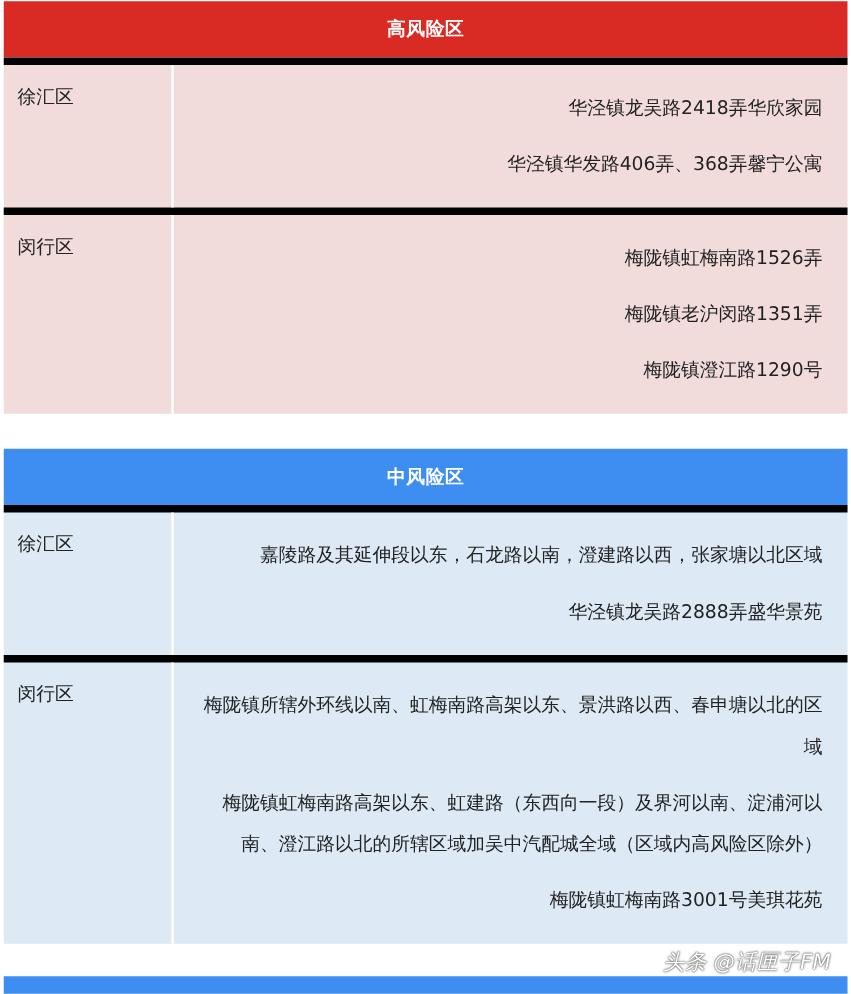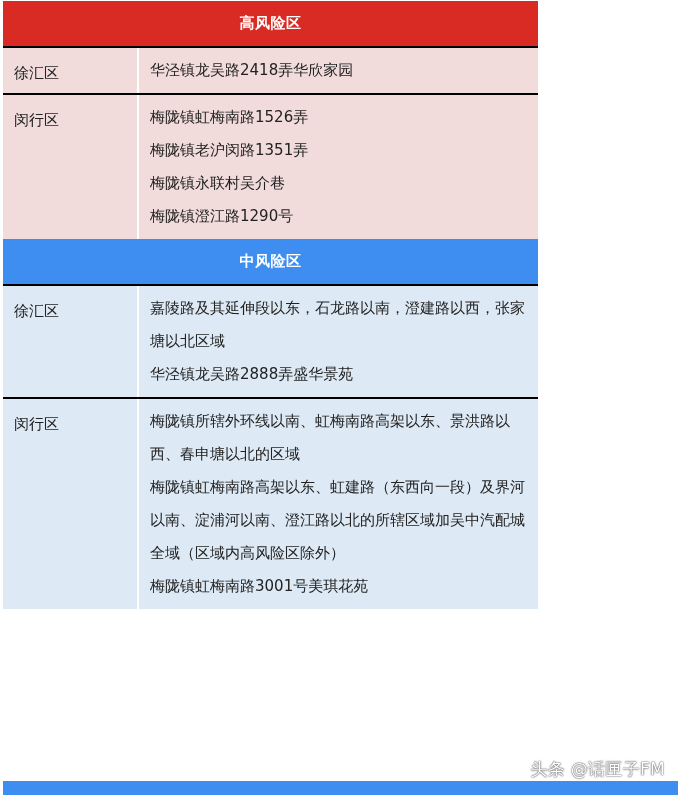--- a/index.html
+++ b/index.html
@@ -12,98 +12,100 @@
       height: 795px;
       overflow: hidden;
       position: relative;
       font-family: "DejaVu Sans", "Liberation Sans", sans-serif;
       color: #222222;
     }
     .table {
       position: absolute;
       left: 3px;
       top: 1px;
-      width: 535px;
+      width: 675px;
     }
     .section-header {
       height: 45px;
       display: flex;
       align-items: center;
       justify-content: center;
       color: #ffffff;
       font-weight: bold;
       font-size: 15px;
       letter-spacing: 0.5px;
     }
     .section-header.high { background: #d92a24; }
-    .section-header.mid { background: #3d8ef0; }
+    .section-header.mid { background: #3d8ef0; margin-top: 28px; }
     .row {
       display: flex;
-      border-top: 2px solid #000000;
+      border-top: 6px solid #000000;
     }
     .row.high { background: #f1dcdb; }
     .row.mid { background: #dde9f5; }
     .district {
       width: 134px;
       padding: 15px 0 0 11px;
       font-size: 15px;
       line-height: 20px;
       border-right: 2px solid #ffffff;
       box-sizing: border-box;
       flex: 0 0 136px;
     }
     .addresses {
       flex: 1;
       padding: 6px 8px 6px 11px;
     }
     .addr {
       font-size: 15px;
       line-height: 33px;
-      margin: 0;
+      margin: 12px;
+      text-align: right;
     }
     .footer-bar {
       position: absolute;
       left: 3px;
       top: 781px;
       width: 675px;
       height: 14px;
       background: #3d8ef0;
     }
     .watermark {
       position: absolute;
       right: 16px;
       top: 758px;
       font-size: 17px;
       color: #ffffff;
       text-shadow: 0 0 2px #555, 0 0 1px #333;
       letter-spacing: 0.3px;
+      font-style: italic;
     }
   </style>
 </head>
 <body>
 
 <div class="table">
 
   <div class="section-header high">
     <span>高风险区</span>
   </div>
 
   <div class="row high">
     <div class="district">徐汇区</div>
     <div class="addresses">
       <p class="addr">华泾镇龙吴路2418弄华欣家园</p>
+      <p class="addr">华泾镇华发路406弄、368弄馨宁公寓</p>
     </div>
   </div>
 
   <div class="row high">
     <div class="district">闵行区</div>
     <div class="addresses">
       <p class="addr">梅陇镇虹梅南路1526弄</p>
       <p class="addr">梅陇镇老沪闵路1351弄</p>
-      <p class="addr">梅陇镇永联村吴介巷</p>
       <p class="addr">梅陇镇澄江路1290号</p>
     </div>
   </div>
 
   <div class="section-header mid">
     <span>中风险区</span>
   </div>
 
   <div class="row mid">
     <div class="district">徐汇区</div>

